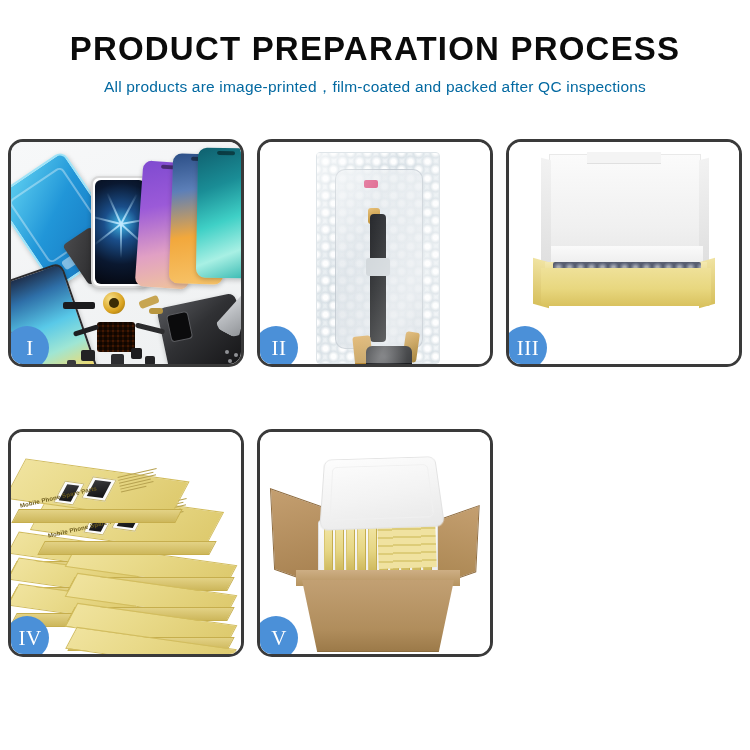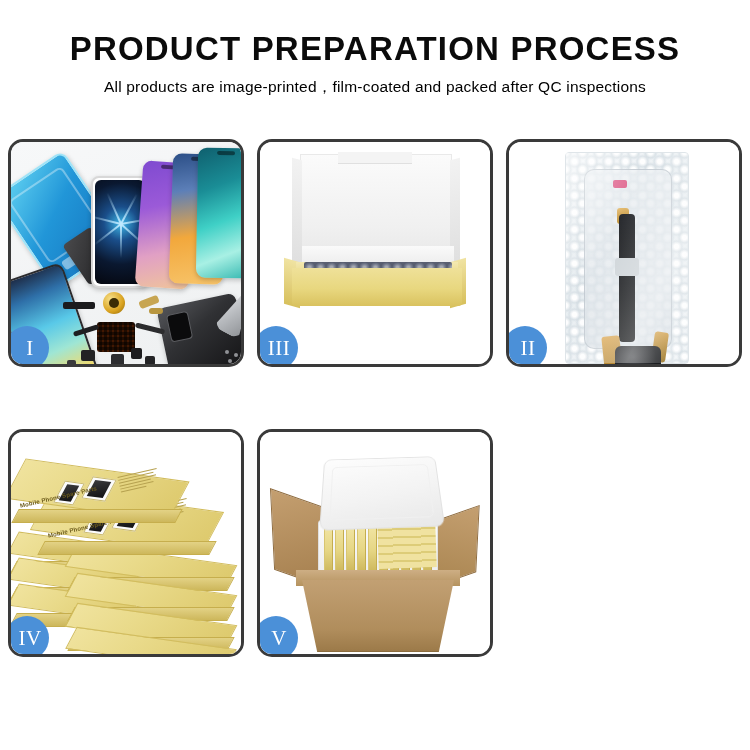--- a/index.html
+++ b/index.html
@@ -22,21 +22,21 @@
     letter-spacing: 1.2px;
     color: #0b0b0b;
     margin: 0;
     line-height: 1.05;
     white-space: nowrap;
   }
   .subtitle {
     font-family: "Liberation Sans", sans-serif;
     font-size: 15.5px;
     font-weight: 400;
-    color: #000000;
+    color: #0369a1;
     margin: 10px 0 0 0;
     letter-spacing: .2px;
     white-space: nowrap;
   }
 
   
   .grid {
     position: absolute;
     left: 8px; top: 139px;
     width: 734px;
@@ -465,49 +465,49 @@
           <span style="left:0;top:0"></span>
             <span style="left:9px;top:3px"></span>
           <span style="left:3px;top:9px"></span>
             <span style="left:14px;top:10px"></span>
         </div>
       </div>
       <div class="badge">I</div>
     </div>
 
     <div class="panel">
+      <div class="stage p2">
+        <div class="bubblewrap">
+          <div class="wrapped-screen">
+            <div class="pinklabel"></div>
+            <div class="gold-top"></div>
+            <div class="flexcable"></div>
+            <div class="flexpad"></div>
+            <div class="goldtab-l"></div>
+            <div class="goldtab-r"></div>
+            <div class="connblob"></div>
+          </div>
+          <div class="bub-sheen"></div>
+        </div>
+      </div>
+      <div class="badge">II</div>
+    </div>
+
+    <div class="panel">
       <div class="stage p3">
         <div class="lid-back"></div>
         <div class="lid-flap"></div>
         <div class="inner-foam"></div>
         <div class="tray-left"></div>
         <div class="tray-right"></div>
         <div class="tray-rim"></div>
         <div class="bubble-fill"></div>
         <div class="tray-body"></div>
       </div>
       <div class="badge">III</div>
-    </div>
-
-    <div class="panel">
-      <div class="stage p2">
-        <div class="bubblewrap">
-          <div class="wrapped-screen">
-            <div class="pinklabel"></div>
-            <div class="gold-top"></div>
-            <div class="flexcable"></div>
-            <div class="flexpad"></div>
-            <div class="goldtab-l"></div>
-            <div class="goldtab-r"></div>
-            <div class="connblob"></div>
-          </div>
-          <div class="bub-sheen"></div>
-        </div>
-      </div>
-      <div class="badge">II</div>
     </div>
 
     <div class="panel">
       <div class="stage p4">
         <div class="stack">
 
           <div class="sbox" style="left:2px; top:108px; width:120px; height:22px;">
             <div class="top"></div>
             <div class="side"></div>
           </div>

